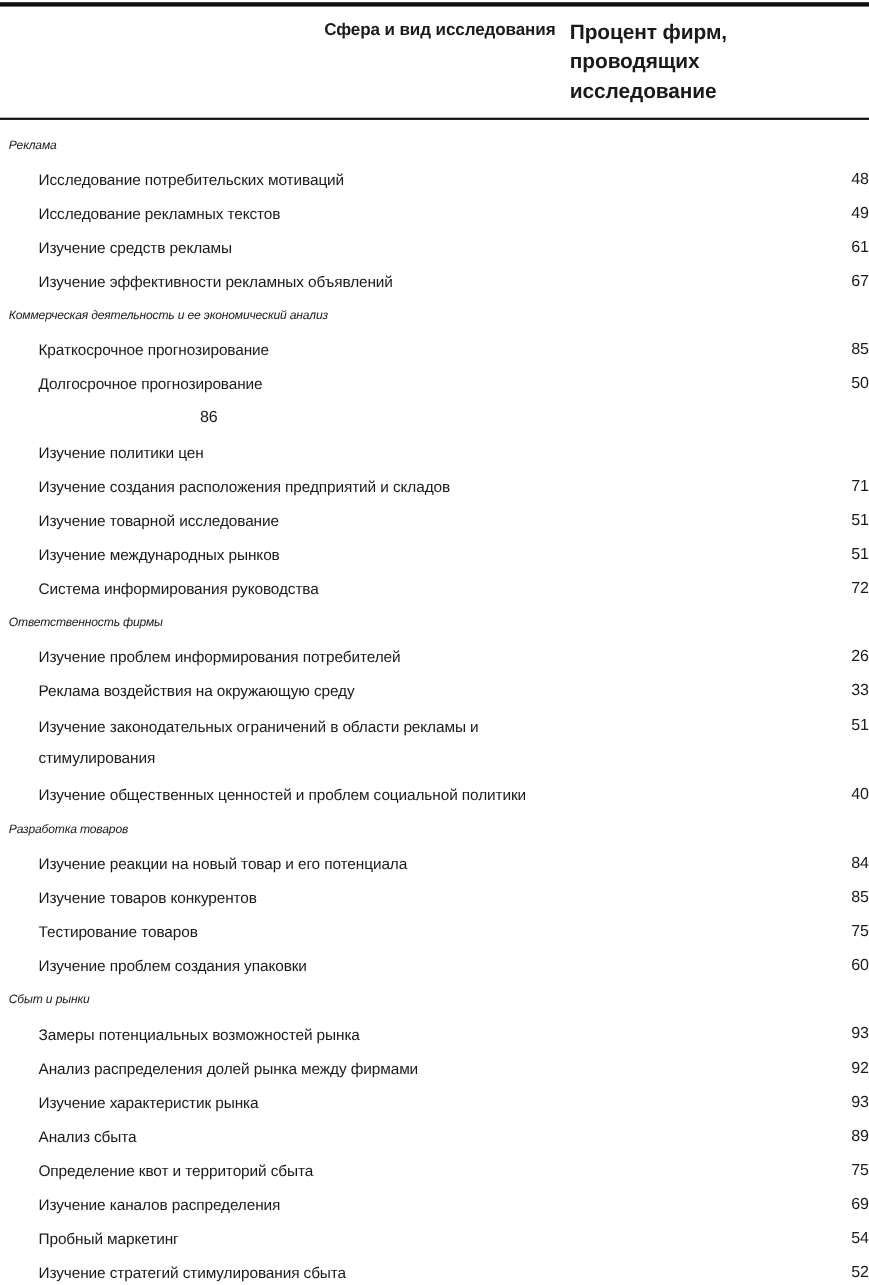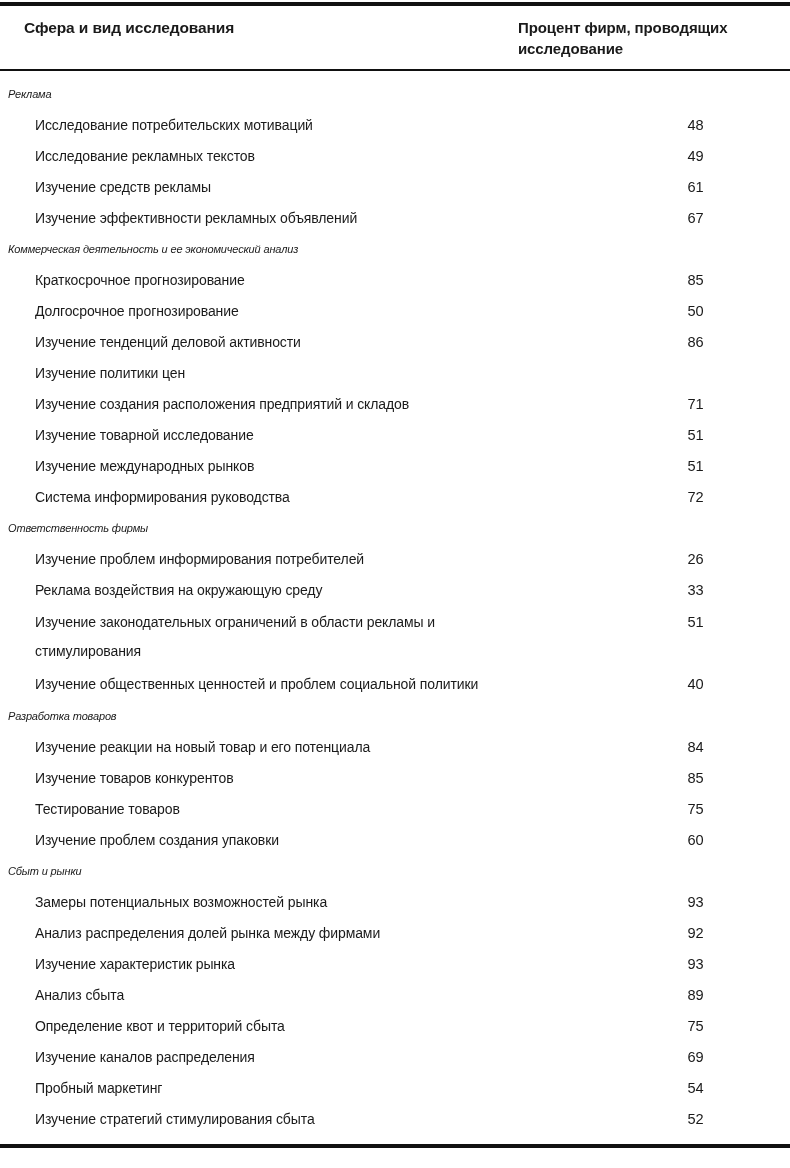--- a/index.html
+++ b/index.html
@@ -33,32 +33,33 @@
 
   
   .thead {
     display: flex;
     align-items: flex-start;
     padding: 11px 0 9px 0;
   }
   .thead .col-label {
     width: 505px;
     box-sizing: border-box;
-    padding-left: 24px;
+    padding-left: 8px;
     font-size: 15.5px;
     font-weight: bold;
     line-height: 1.42;
     letter-spacing: -0.1px;
+    text-align: right;
   }
   .thead .col-value {
     width: 285px;
     box-sizing: border-box;
     padding-left: 13px;
     padding-right: 30px;
-    font-size: 15px;
+    font-size: 19px;
     font-weight: bold;
     line-height: 1.42;
     letter-spacing: -0.1px;
   }
 
   
   .tbody {
     padding-top: 8px;
   }
 
@@ -91,21 +92,21 @@
     padding-right: 66px;
     line-height: 29px;
     padding-top: 2px;
     padding-bottom: 2px;
   }
   .row .cell-value {
     width: 198px;
     box-sizing: border-box;
     font-size: 14.6px;
     line-height: 31px;
-    text-align: center;
+    text-align: right;
     padding-left: 9px;
   }
   .row.wrap .cell-value {
     line-height: 31px;
     padding-top: 1px;
   }
   .spacer-bottom { height: 9px; }
 </style>
 </head>
 <body>
@@ -142,21 +143,20 @@
       <div class="group-title">Коммерческая деятельность и ее экономический анализ</div>
       <div class="row">
         <div class="cell-label">Краткосрочное прогнозирование</div>
         <div class="cell-value">85</div>
       </div>
       <div class="row">
         <div class="cell-label">Долгосрочное прогнозирование</div>
         <div class="cell-value">50</div>
       </div>
       <div class="row">
-        <div class="cell-label">Изучение тенденций деловой активности</div>
         <div class="cell-value">86</div>
       </div>
       <div class="row">
         <div class="cell-label">Изучение политики цен</div>
       </div>
       <div class="row">
         <div class="cell-label">Изучение создания расположения предприятий и складов</div>
         <div class="cell-value">71</div>
       </div>
       <div class="row">

